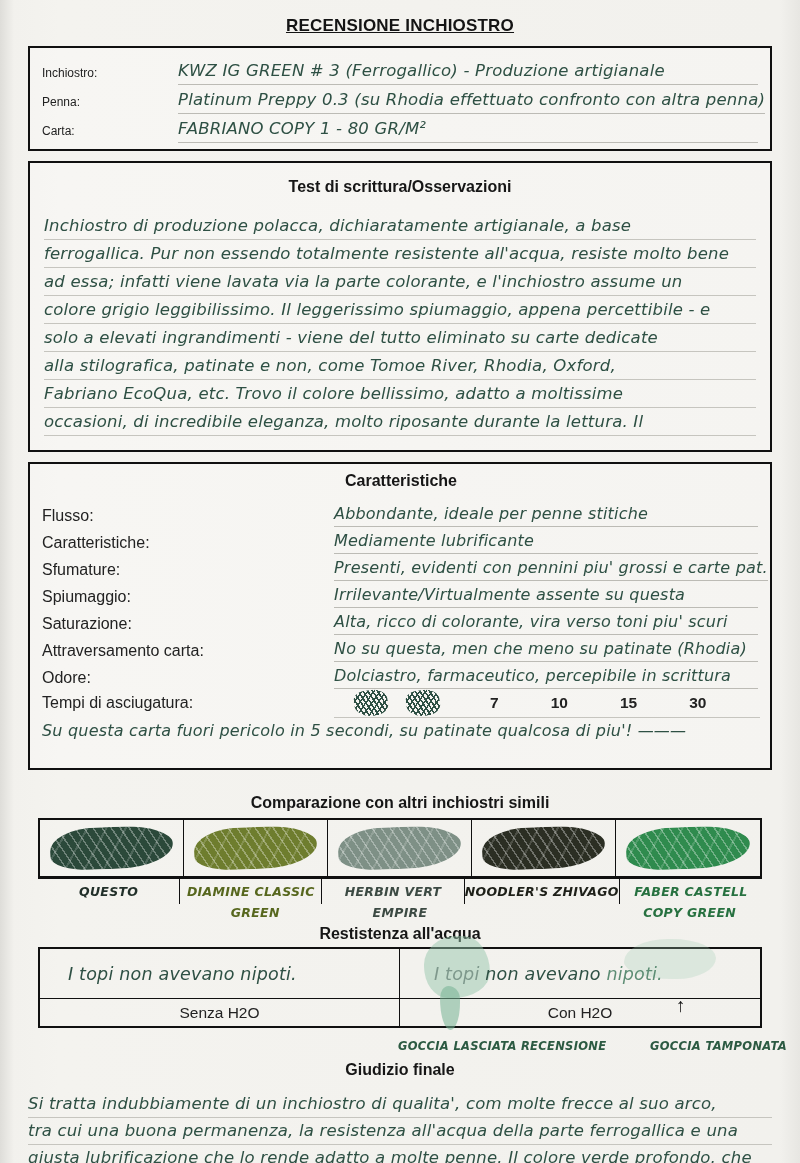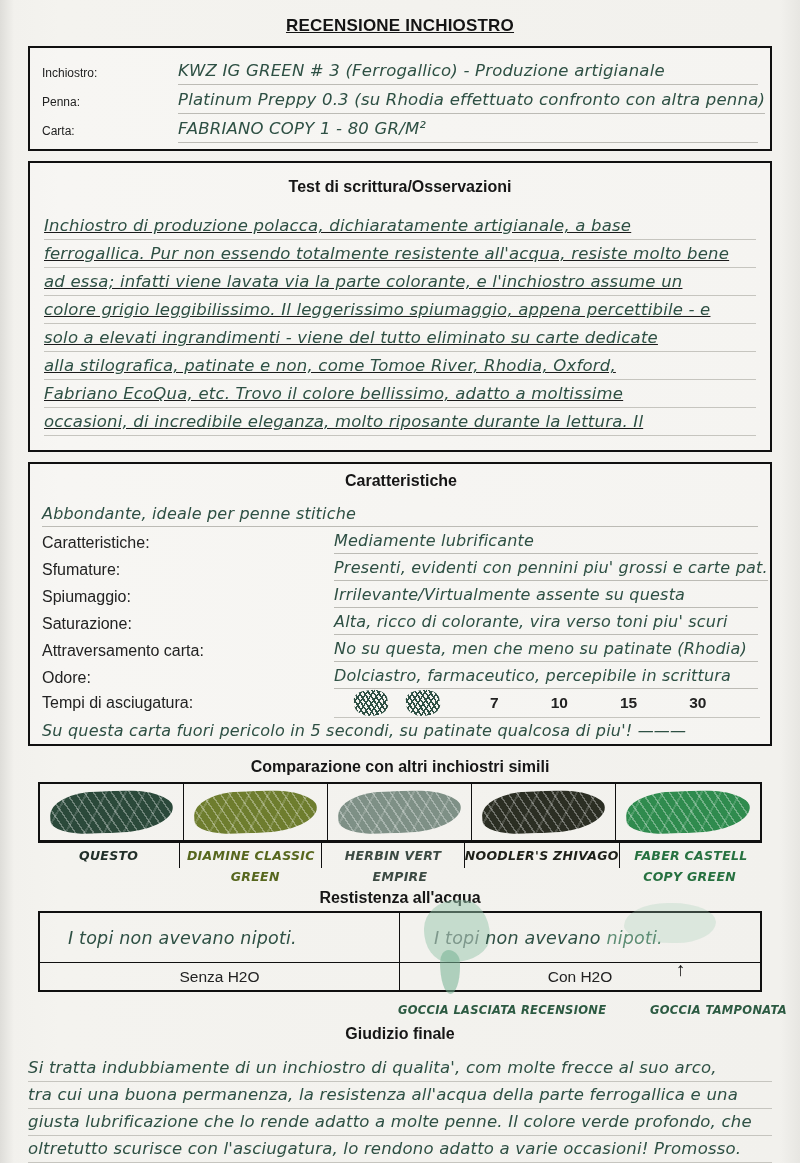--- a/index.html
+++ b/index.html
@@ -20,27 +20,27 @@
   .plabel{width:136px;font-size:12px;color:#222;flex:none;line-height:24px;}
   .uline{flex:1;border-bottom:1.5px solid #bcbbb5;margin-right:2px;}
   .hw{
     font-family:"DejaVu Sans",sans-serif;font-style:italic;
     color:var(--ink-color,#2e5044);letter-spacing:0.2px;
   }
   .info-value{font-size:16.5px;line-height:26px;white-space:nowrap;}
   
   .obs-box{margin-bottom:10px;padding:13px 14px 14px 14px;}
   .box-header{text-align:center;font-size:16px;font-weight:bold;margin:2px 0 4px 0;color:#161616;}
-  .ruled{margin-top:16px;text-decoration:underline;}
+  .ruled{margin-top:16px;}
   .ruled-line{
     height:27px;line-height:27px;border-bottom:1px solid #c6c5bf;
     font-size:16.5px;white-space:nowrap;
   }
   
-  .char-box{margin-bottom:12px;padding:6px 10px 0 12px;}
+  .char-box{margin-bottom:24px;padding:6px 10px 24px 12px;}
   .char-rows{margin-top:10px;}
   .char-row{display:flex;align-items:flex-end;height:27px;}
   .char-label{width:292px;flex:none;font-size:16px;color:#222;line-height:22px;}
   .char-value{font-size:16px;line-height:24px;white-space:nowrap;}
   .dry-row{display:flex;align-items:center;height:28px;}
   .dry-vals{flex:1;display:flex;align-items:center;border-bottom:1px solid #c6c5bf;height:100%;}
   .scribble{position:relative;display:inline-block;width:30px;height:22px;margin-left:22px;}
   .scribble .num{visibility:hidden;}
   .scribble::before{
     content:"";position:absolute;inset:-2px;
@@ -148,20 +148,21 @@
       <div class="ruled-line hw">alla stilografica, patinate e non, come Tomoe River, Rhodia, Oxford,</div>
       <div class="ruled-line hw">Fabriano EcoQua, etc. Trovo il colore bellissimo, adatto a moltissime</div>
       <div class="ruled-line hw">occasioni, di incredibile eleganza, molto riposante durante la lettura. Il</div>
     </div>
   </div>
 
   <div class="box char-box">
     <div class="box-header">Caratteristiche</div>
     <div class="char-rows">
       <div class="char-row">
+        <span class="char-label">Flusso:</span>
         <span class="uline"><span class="hw char-value">Abbondante, ideale per penne stitiche</span></span>
       </div>
       <div class="char-row">
         <span class="char-label">Caratteristiche:</span>
         <span class="uline"><span class="hw char-value">Mediamente lubrificante</span></span>
       </div>
       <div class="char-row">
         <span class="char-label">Sfumature:</span>
         <span class="uline"><span class="hw char-value">Presenti, evidenti con pennini piu' grossi e carte pat.</span></span>
       </div>

